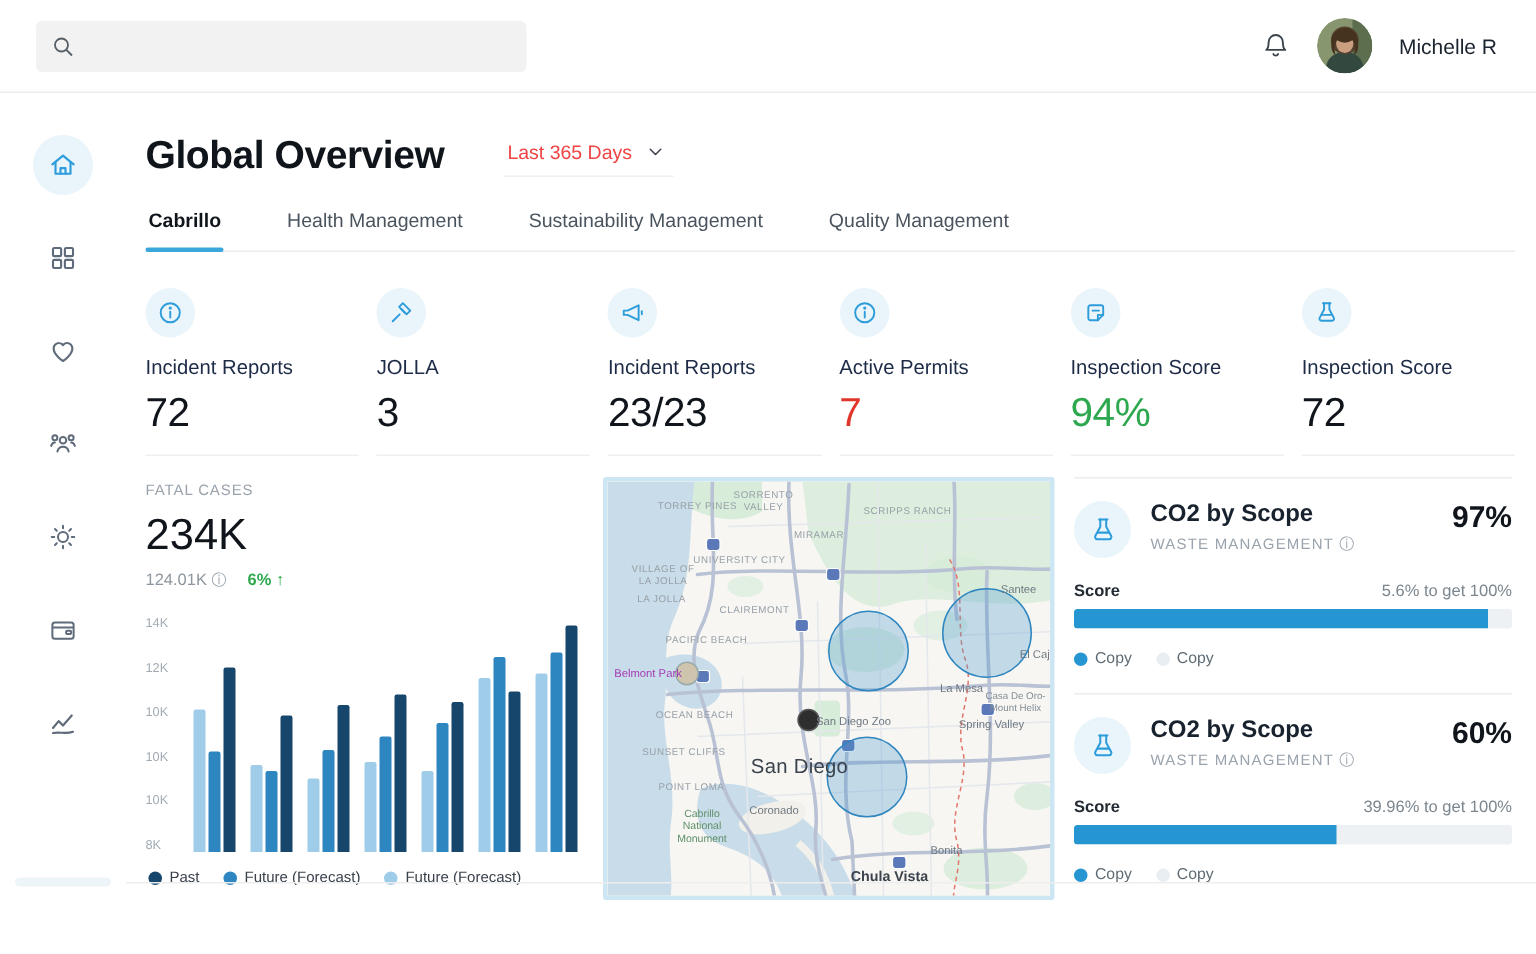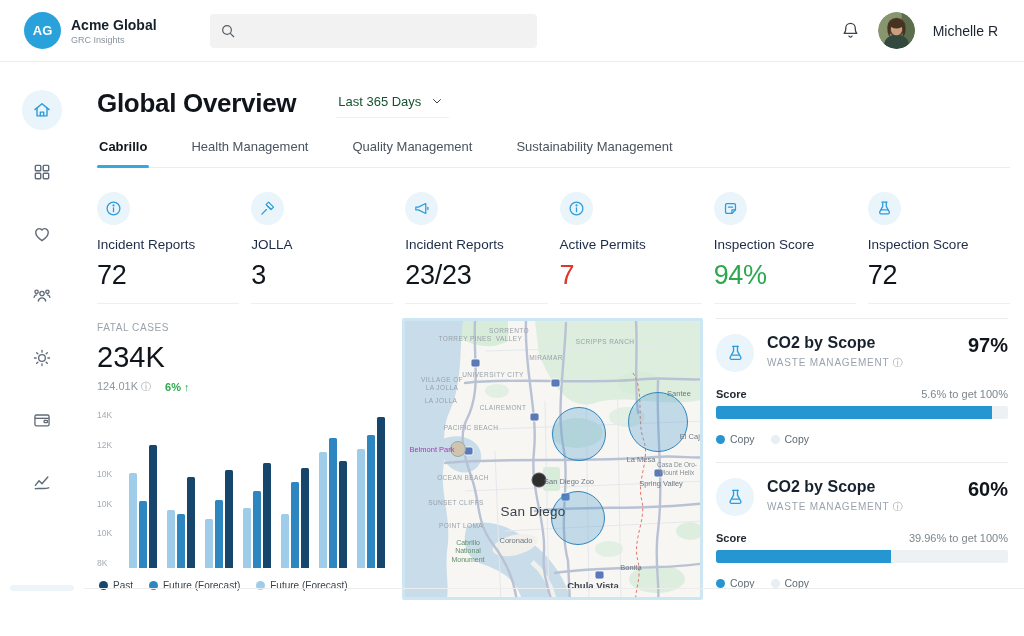--- a/index.html
+++ b/index.html
@@ -25,21 +25,21 @@
   .body-row { display:flex; height:574px; }
   .sidebar { width:84px; padding-top:28px; display:flex; flex-direction:column; align-items:center; gap:22px; }
   .side-btn { width:40px; height:40px; border:none; background:transparent; color:#5f6b7a; border-radius:50%;
     display:flex; align-items:center; justify-content:center; cursor:pointer; }
   .side-btn.active { background:#e9f4fb; color:#2d9cdb; }
 
   main { flex:1; padding:26px 14px 0 13px; position:relative; }
   .page-head { display:flex; align-items:center; gap:40px; }
   .page-title { font-size:26px; font-weight:700; letter-spacing:-.3px; color:#10151c; }
   .range { display:flex; align-items:center; gap:10px; background:none; border:none; border-bottom:1px solid #f0f0f0;
-    font-size:13px; color:#14532d; padding:4px 6px 8px 2px; cursor:pointer; font-family:inherit; }
+    font-size:13px; color:#ef4444; padding:4px 6px 8px 2px; cursor:pointer; font-family:inherit; }
 
   .tabs { display:flex; gap:40px; margin-top:20px; border-bottom:1px solid #ececec; }
   .tab { font-size:13px; color:#4a545e; padding:0 2px 13px; cursor:pointer; position:relative; }
   .tab.active { color:#10151c; font-weight:600; }
   .tab.active::after { content:""; position:absolute; left:0; right:0; bottom:-1px; height:3px; background:#3aa7dc; border-radius:2px; }
 
   
   .kpis { display:grid; grid-template-columns:repeat(6,1fr); gap:12px; margin-top:24px; }
   .kpi { border-bottom:1px solid #efefef; padding-bottom:12px; cursor:pointer; }
   .kpi-icon { width:33px; height:33px; border-radius:50%; background:#e9f4fb; color:#2d9cdb;
@@ -105,27 +105,20 @@
   .bottom-line { position:absolute; left:84px; right:0; top:588px; height:1px; background:#ededed; z-index:0; }
   .bottom-tab { position:absolute; left:10px; top:585px; width:64px; height:6px; background:#eef5f9; border-radius:3px; }
   svg.ic { display:block; }
 </style>
 </head>
 <body>
 
 <div class="app">
 
   <header>
-    <div class="brand">
-      <div class="logo">AG</div>
-      <div class="brand-text">
-        <div class="brand-name">Acme Global</div>
-        <div class="brand-sub">GRC Insights</div>
-      </div>
-    </div>
     <div class="search">
       <svg class="ic" width="16" height="16" viewBox="0 0 24 24" fill="none" stroke="#555e66" stroke-width="1.8">
           <circle cx="10.5" cy="10.5" r="6.5"></circle>
           <line x1="15.5" y1="15.5" x2="21" y2="21"></line>
         </svg>
       <input type="text" placeholder="" style="">
     </div>
     <div class="header-right">
       <svg class="ic" width="19" height="19" viewBox="0 0 24 24" fill="none" stroke="#3b434c" stroke-width="1.6" stroke-linecap="round" stroke-linejoin="round">
           <path d="M18 9a6 6 0 1 0-12 0c0 5-2 6.5-2 6.5h16S18 14 18 9z"></path>
@@ -219,22 +212,22 @@
           <span>Last 365 Days</span>
           <svg class="ic" width="12" height="12" viewBox="0 0 24 24" fill="none" stroke="#3b434c" stroke-width="2" stroke-linecap="round" stroke-linejoin="round">
               <polyline points="5 9 12 16 19 9"></polyline>
             </svg>
         </button>
       </div>
 
       <div class="tabs" id="tabs">
           <div class="tab active">Cabrillo</div>
           <div class="tab">Health Management</div>
+          <div class="tab">Sustainability Management</div>
           <div class="tab">Quality Management</div>
-          <div class="tab">Sustainability Management</div>
         </div>
 
       <div class="kpis" id="kpis">
           <div class="kpi">
             <div class="kpi-icon">
               <svg class="ic" width="17" height="17" viewBox="0 0 24 24" fill="none" stroke="currentColor" stroke-width="1.8" stroke-linecap="round">
                 <circle cx="12" cy="12" r="9"></circle>
                 <line x1="12" y1="11" x2="12" y2="16.5"></line>
                 <circle cx="12" cy="7.6" r="0.6" fill="currentColor"></circle>
               </svg>

